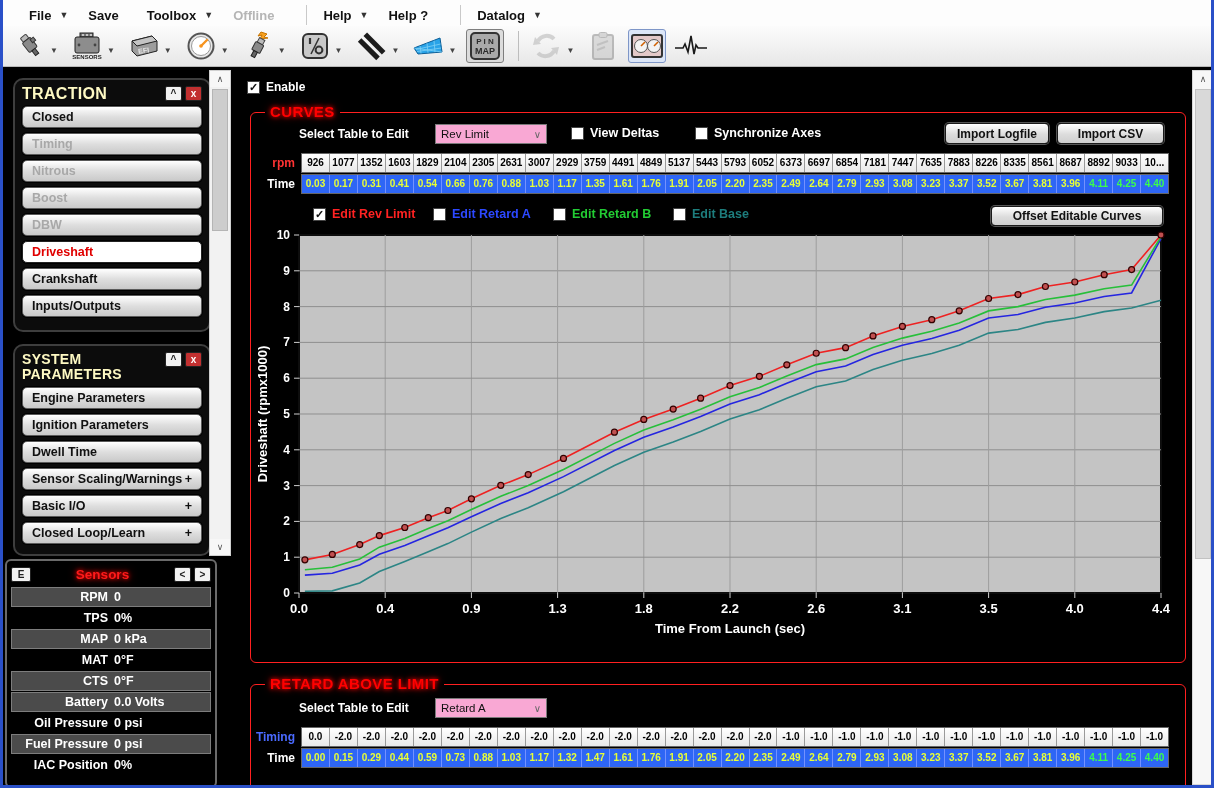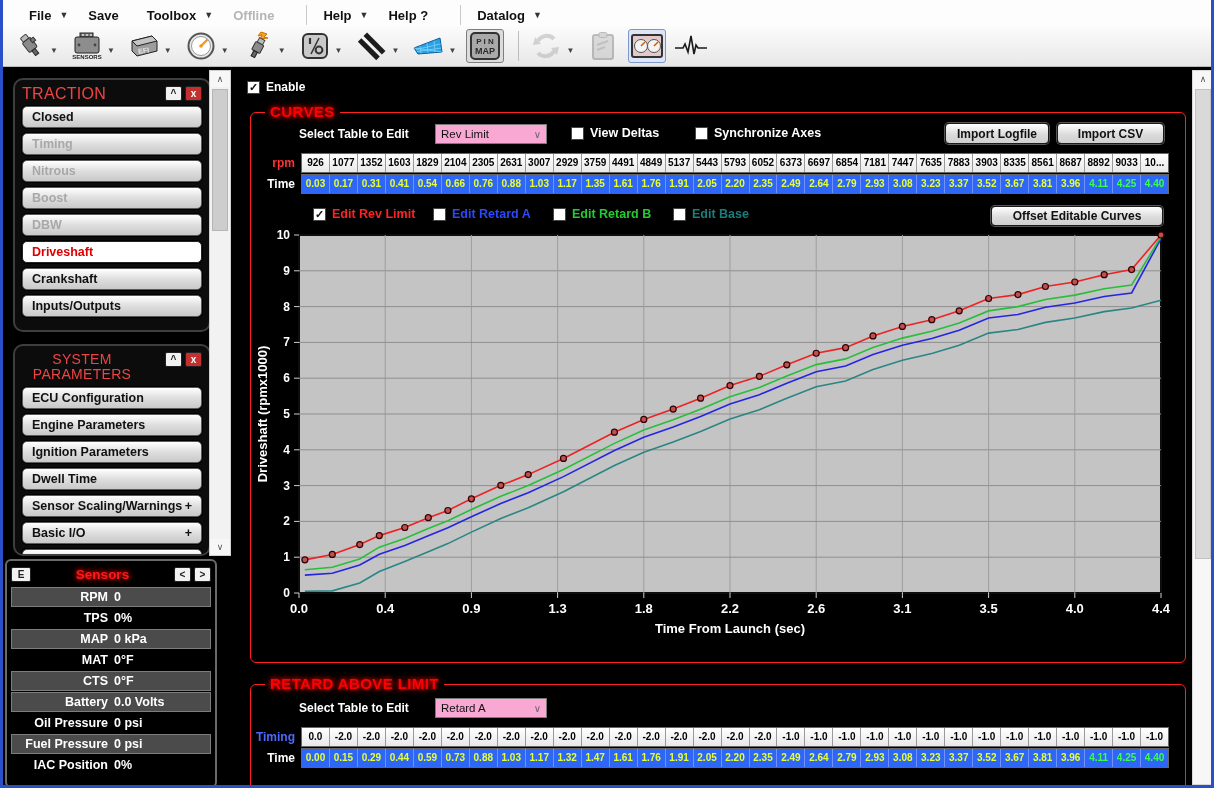--- a/index.html
+++ b/index.html
@@ -24,21 +24,21 @@
   .tb-btn.framed { border:1px solid #7e7e7e; border-radius:3px; background:#dcdcdc; }
   .tb-btn.active { background:#dce6f7; border:1px solid #7e96c8; }
   .tb-btn.disabled svg { opacity:.55; filter:grayscale(1); }
   .tb-arrow { font-size:8px; color:#444; margin:8px 4px 0 1px; }
   .tb-sep { width:1px; height:30px; background:#bdbdbd; margin:0 8px; }
 
   
   .panel { position:absolute; background:#0c0c0c; border:2px solid #3e3e3e; border-radius:10px;
            box-shadow:0 0 0 2px #000; padding:6px 7px; }
   .panel-head { display:flex; align-items:flex-start; justify-content:space-between; margin-bottom:4px; }
-  .panel-title { color:#ef4444; font-weight:normal; font-size:16px; line-height:15px; letter-spacing:.3px;text-align:center; }
+  .panel-title { color:#fef9c3; font-weight:bold; font-size:16px; line-height:15px; letter-spacing:.3px; }
   .panel-ctrls { display:flex; gap:3px; }
   .pbtn { width:17px; height:15px; font-size:10px; font-weight:bold; display:flex; align-items:center;
           justify-content:center; border:1px solid #222; border-radius:2px; background:#f2f2f2; color:#222; }
   .pbtn.close { background:#c23030; color:#fff; }
   .panel-btn { display:flex; align-items:center; justify-content:space-between; height:22px; margin:5px 0;
                padding:0 9px; font-size:12.5px; font-weight:bold; color:#111; border:1px solid #5a5a5a;
                border-radius:5px; background:linear-gradient(#ffffff,#dedede 50%,#c9c9c9);
                box-shadow:inset 0 1px 0 #fff,0 0 0 1px #000; }
   .panel-btn.disabled { color:#a8a8a8; }
   .panel-btn.active { background:#ffffff; color:#e00000; border-color:#222; }
@@ -300,23 +300,20 @@
 
 <div id="sysparam-panel" class="panel" style="left:10px;top:344px;width:198px;height:212px;overflow:hidden;">
   <div class="panel-head">
     <div class="panel-title" style="font-size:14px;width:120px;">SYSTEM PARAMETERS</div>
     <div class="panel-ctrls">
       <div class="pbtn">^</div>
       <div class="pbtn close">x</div>
     </div>
   </div>
   <div id="sysparam-items">
-      <div class="panel-btn">
-        <span>ECU Configuration</span>
-      </div>
       <div class="panel-btn">
         <span>Engine Parameters</span>
       </div>
       <div class="panel-btn">
         <span>Ignition Parameters</span>
       </div>
       <div class="panel-btn">
         <span>Dwell Time</span>
       </div>
       <div class="panel-btn">
@@ -435,21 +432,21 @@
           <div class="cell w">5443</div>
           <div class="cell w">5793</div>
           <div class="cell w">6052</div>
           <div class="cell w">6373</div>
           <div class="cell w">6697</div>
           <div class="cell w">6854</div>
           <div class="cell w">7181</div>
           <div class="cell w">7447</div>
           <div class="cell w">7635</div>
           <div class="cell w">7883</div>
-          <div class="cell w">3903</div>
+          <div class="cell w">8226</div>
           <div class="cell w">8335</div>
           <div class="cell w">8561</div>
           <div class="cell w">8687</div>
           <div class="cell w">8892</div>
           <div class="cell w">9033</div>
           <div class="cell w">10...</div>
         </div>
     </div>
     <div class="tblrow" style="left:2px;top:61px;width:916px;">
       <div class="tbl-label" style="color:#fff;">Time</div>

